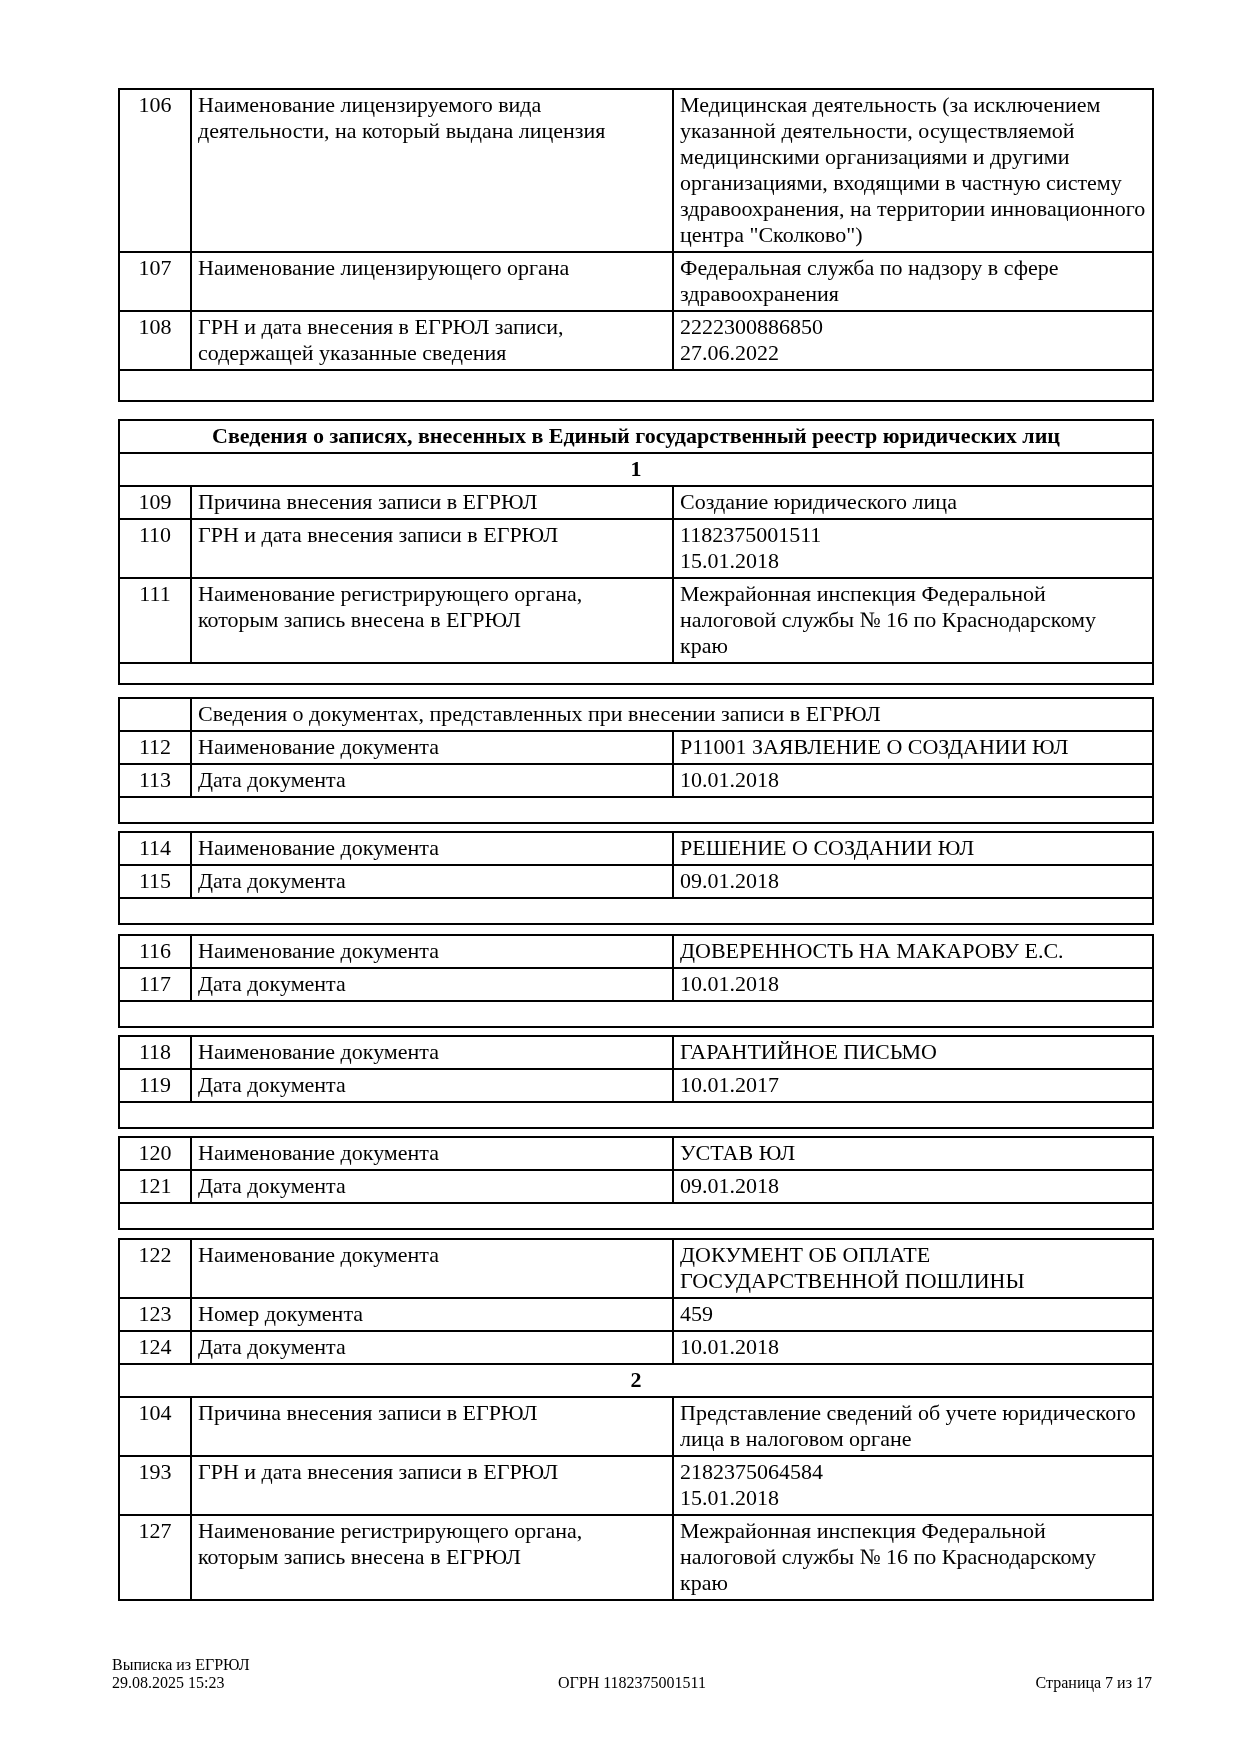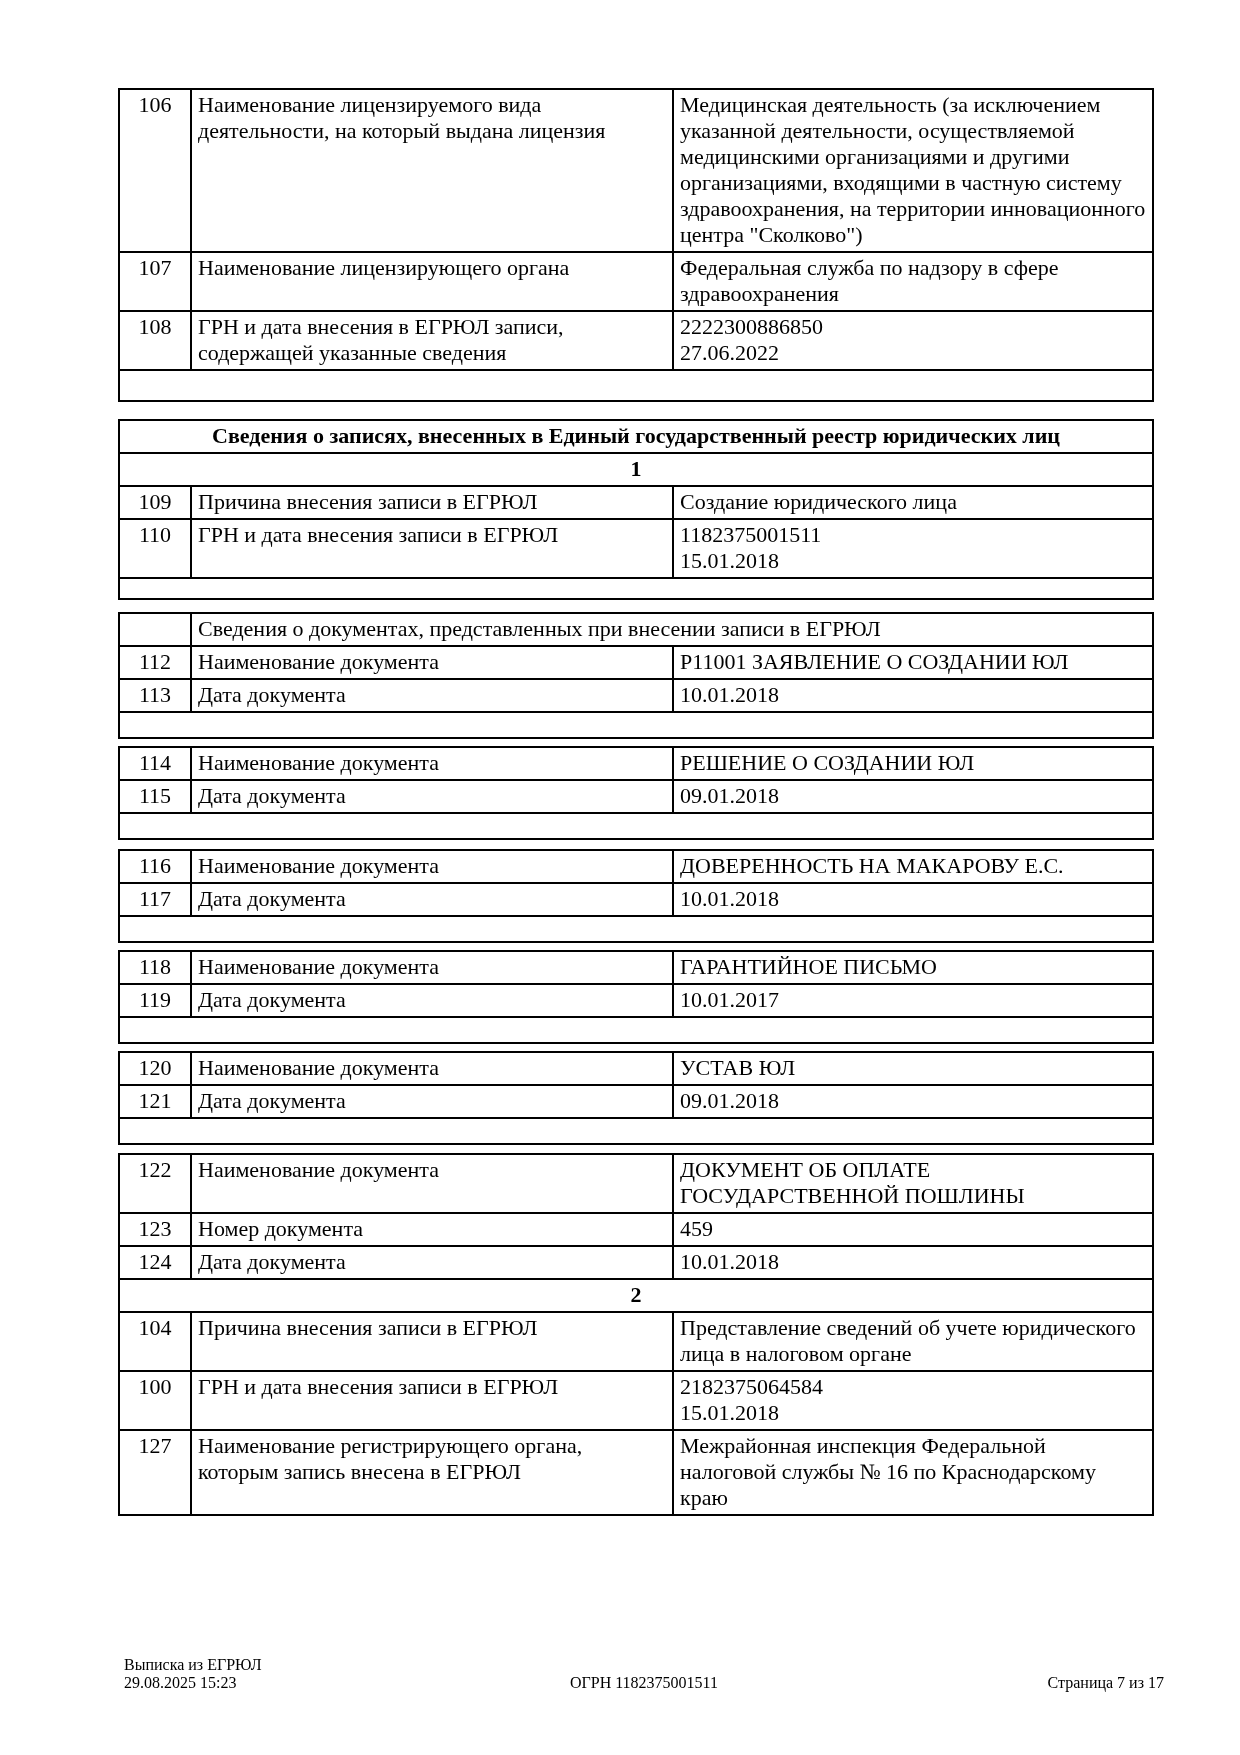--- a/index.html
+++ b/index.html
@@ -36,21 +36,21 @@
   tr.sec-header td { font-weight:bold; text-align:center; }
   tr.rec-num td { font-weight:bold; text-align:center; }
 
   .gap3 { margin-bottom:17px; }
   .gap7 { margin-bottom:7px;padding-left:40px; }
   .gap8 { margin-bottom:8px; }
   .gap9 { margin-bottom:9px; }
   .gap12 { margin-bottom:12px;border-radius:20px; }
 
   .footer {
-    position:absolute; left:124px; top:1656px; width:1040px;
+    position:absolute; left:112px; top:1656px; width:1040px;
     font-size:16px; line-height:17px;
   }
   .footer-line2 { position:relative; margin-top:1px; height:17px; }
   .footer-left { position:absolute; left:0; top:0; }
   .footer-center { position:absolute; left:0; top:0; width:100%; text-align:center; }
   .footer-right { position:absolute; right:0; top:0; }
 </style>
 </head>
 <body>
 
@@ -103,20 +103,25 @@
         <td class="num">109</td>
         <td class="label">Причина внесения записи в ЕГРЮЛ</td>
         <td class="value">Создание юридического лица</td>
       </tr>
       <tr>
         <td class="num">110</td>
         <td class="label">ГРН и дата внесения записи в ЕГРЮЛ</td>
         <td class="value">1182375001511
 15.01.2018</td>
       </tr>
+      <tr>
+        <td class="num">111</td>
+        <td class="label">Наименование регистрирующего органа, которым запись внесена в ЕГРЮЛ</td>
+        <td class="value">Межрайонная инспекция Федеральной налоговой службы № 16 по Краснодарскому краю</td>
+      </tr>
       <tr class="spacer-sm">
             <td colspan="3"></td>
           </tr>
     </tbody>
       </table>
 
     <table class="doc gap7">
       <colgroup>
           <col class="c-num">
           <col class="c-label">
@@ -259,21 +264,21 @@
       </tr>
       <tr class="rec-num">
         <td colspan="3">2</td>
       </tr>
       <tr>
         <td class="num">104</td>
         <td class="label">Причина внесения записи в ЕГРЮЛ</td>
         <td class="value">Представление сведений об учете юридического лица в налоговом органе</td>
       </tr>
       <tr>
-        <td class="num">100</td>
+        <td class="num">193</td>
         <td class="label">ГРН и дата внесения записи в ЕГРЮЛ</td>
         <td class="value">2182375064584
 15.01.2018</td>
       </tr>
       <tr>
         <td class="num">127</td>
         <td class="label">Наименование регистрирующего органа, которым запись внесена в ЕГРЮЛ</td>
         <td class="value">Межрайонная инспекция Федеральной налоговой службы № 16 по Краснодарскому краю</td>
       </tr>
     </tbody>

